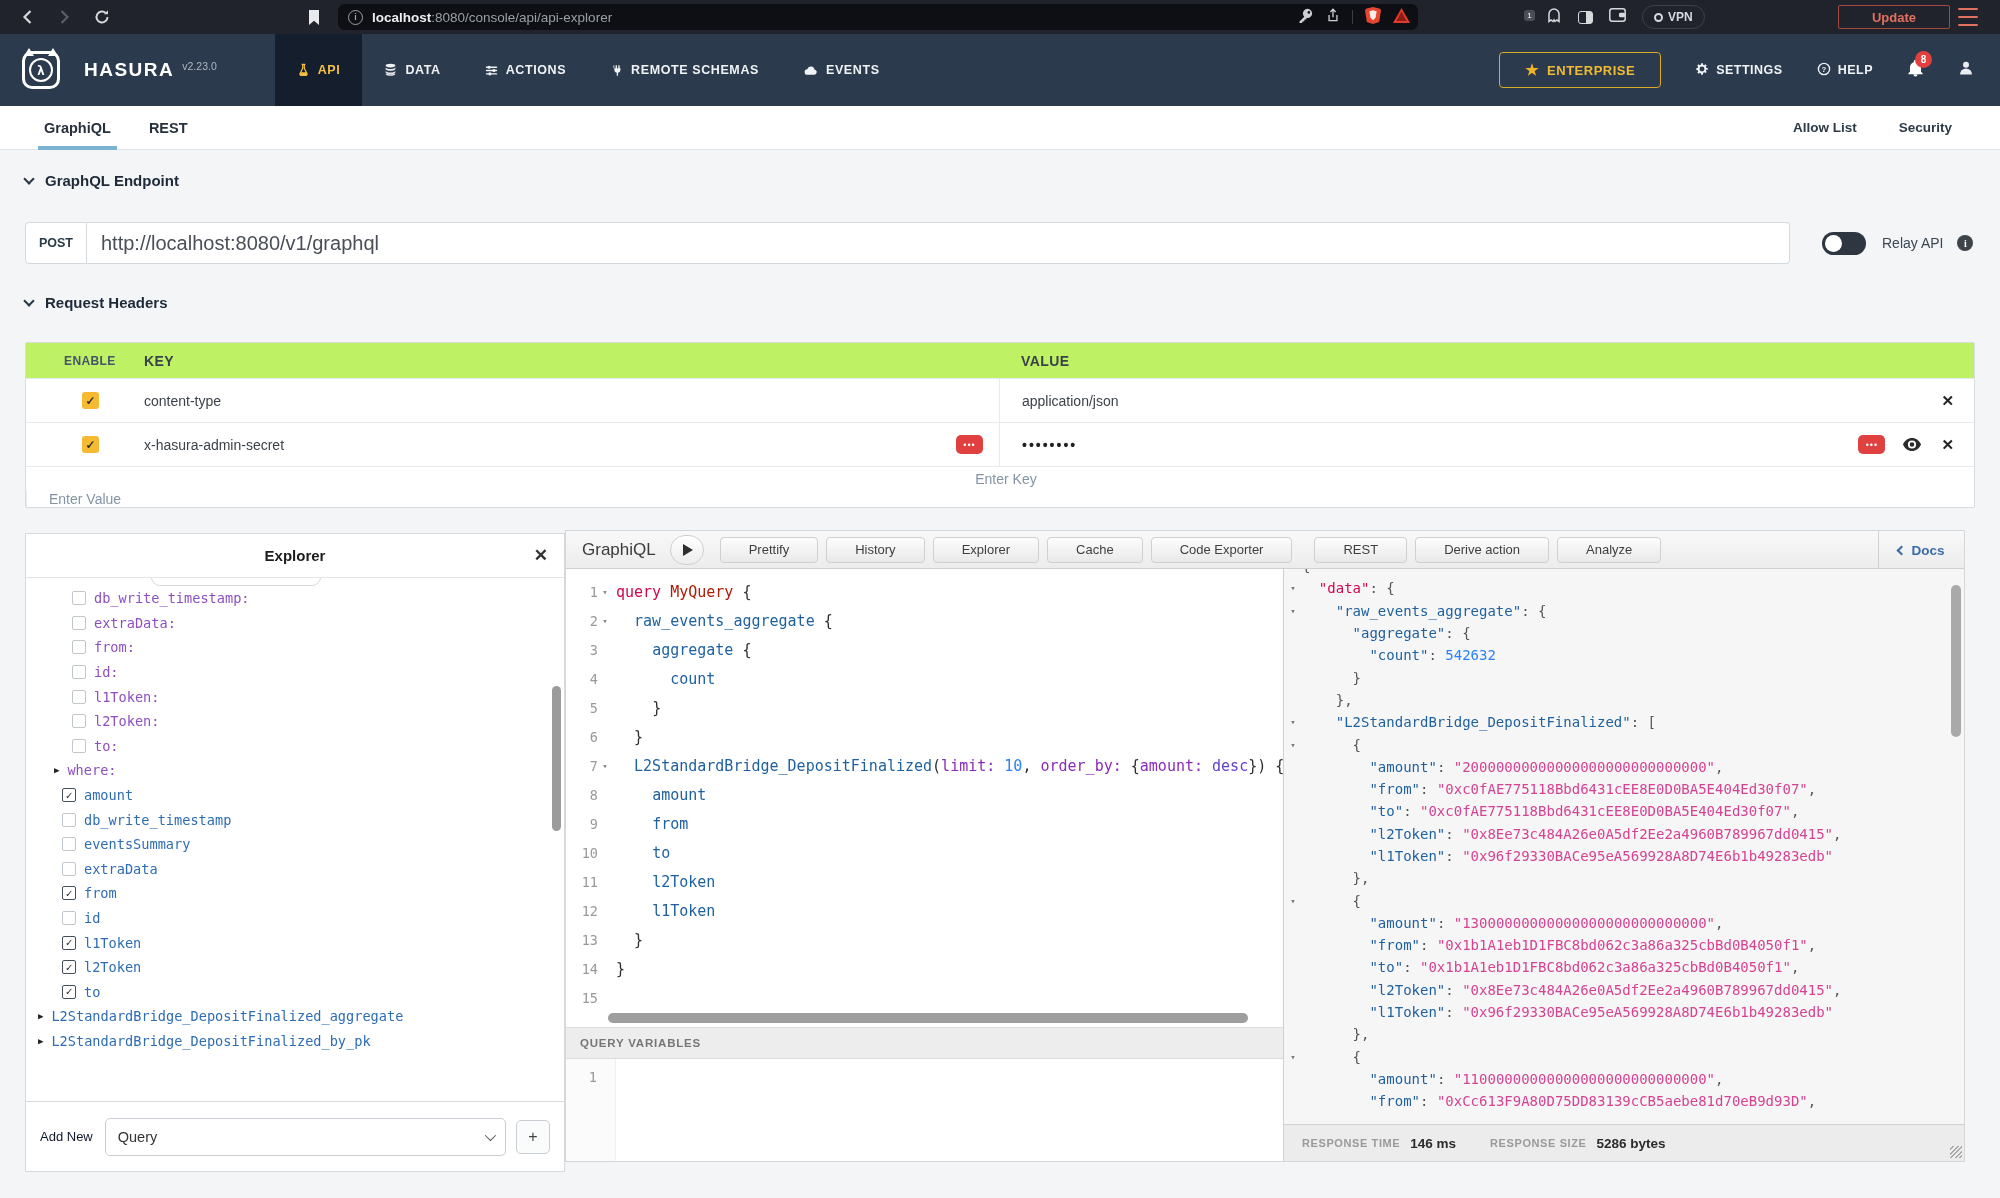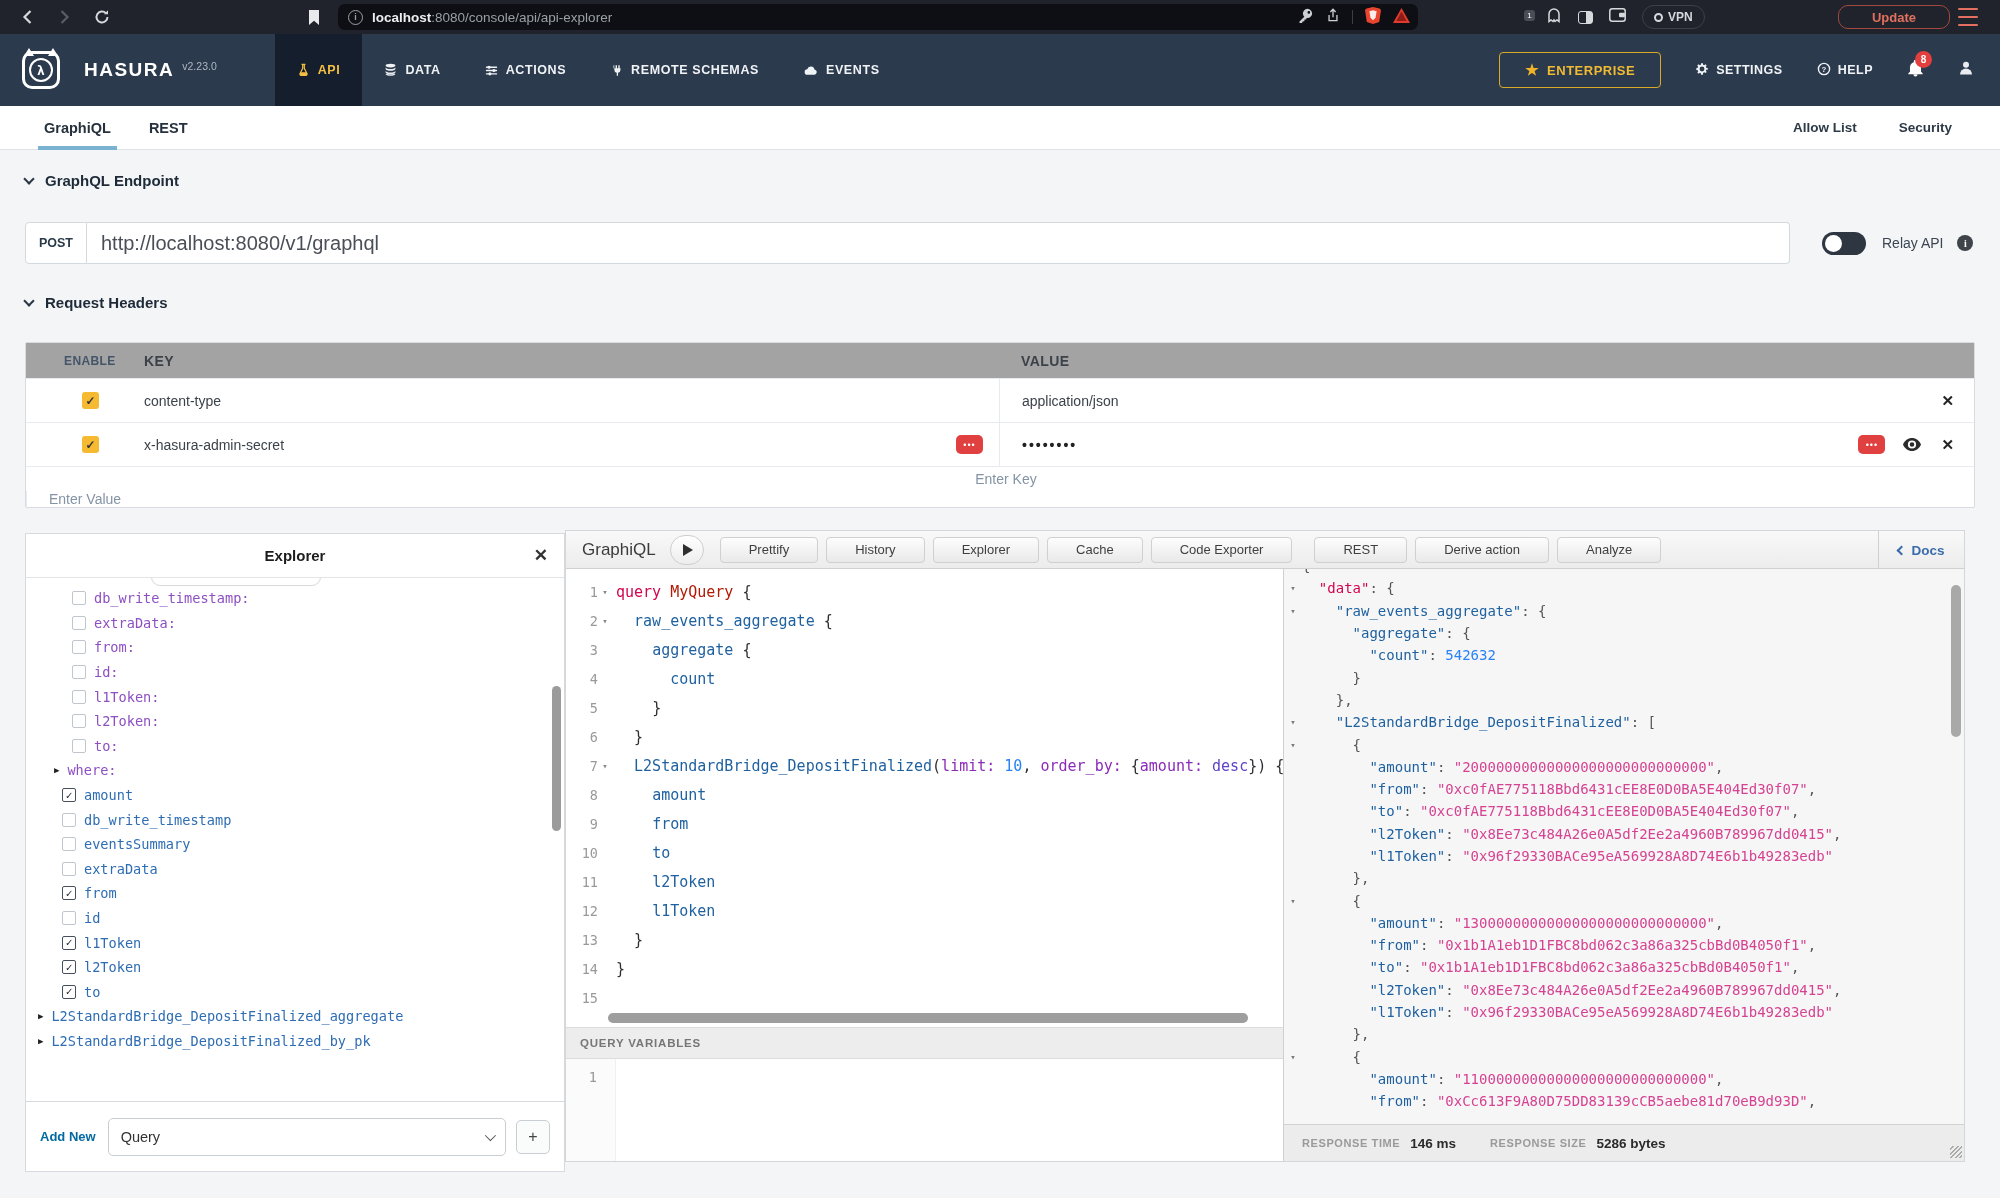--- a/index.html
+++ b/index.html
@@ -15,21 +15,21 @@
   .url-text b { color:#eceeef; font-weight:bold; }
   .url-right { position:absolute; right:8px; top:0; height:26px; display:flex; align-items:center; gap:12px; }
   .url-div { width:1px; height:14px; background:#3a3e46; }
   .ext-zone { position:absolute; left:1530px; top:0; height:34px; display:flex; align-items:center; gap:16px; }
   .ext-note { position:relative; width:16px; height:16px; background:#f7c744; border-radius:3px; }
   .ext-badge { position:absolute; right:-5px; bottom:-4px; min-width:11px; height:11px; background:#4a4d55; color:#fff; font-size:8px; border-radius:3px; display:flex; align-items:center; justify-content:center; padding:0 2px; }
   .ext-panel { width:15px; height:13px; border:1.6px solid #d7d9dd; border-radius:3px; position:relative; }
   .ext-panel::after { content:""; position:absolute; right:0; top:0; width:6px; height:100%; background:#d7d9dd; }
   .vpn-pill { height:24px; border:1.4px solid #3c404a; border-radius:13px; display:flex; align-items:center; gap:5px; padding:0 11px; color:#d6d9de; font-size:12px; font-weight:bold; }
   .vpn-dot { width:9px; height:9px; border-radius:50%; border:2px solid #d6d9de; }
-  .update-btn { position:absolute; left:1838px; top:5px; width:112px; height:24px; border:1.5px solid #a2493f; border-radius:10px; color:#e2705e; font-size:13px; font-weight:bold; display:flex; align-items:center; justify-content:center; }
+  .update-btn { position:absolute; left:1838px; top:5px; width:112px; height:24px; border:1.5px solid #a2493f; border-radius:2px; color:#e2705e; font-size:13px; font-weight:bold; display:flex; align-items:center; justify-content:center; }
   .menu-btn { position:absolute; left:1958px; top:8px; width:20px; height:18px; display:flex; flex-direction:column; justify-content:space-between; }
   .menu-btn i { display:block; height:2.4px; background:#e2705e; border-radius:2px; }
 
   
   .hasura-nav { position:absolute; left:0; top:34px; width:2000px; height:72px; background:#2c3a4d; display:flex; align-items:center; }
   .logo-box { position:relative; width:38px; height:38px; border:3px solid #fff; border-radius:10px; margin-left:22px; display:flex; align-items:center; justify-content:center; flex:0 0 auto; }
   .logo-circle { width:24px; height:24px; border:2.4px solid #fff; border-radius:50%; color:#fff; font-size:13px; font-weight:bold; display:flex; align-items:center; justify-content:center; font-family:"DejaVu Sans Mono",monospace; }
   .logo-box::before,.logo-box::after { content:""; position:absolute; top:-6px; width:0; height:0; border-left:5px solid transparent; border-right:5px solid transparent; border-bottom:8px solid #fff; }
   .logo-box::before { left:-1px; } .logo-box::after { right:-1px; }
   .brand { color:#fff; font-size:19px; font-weight:bold; letter-spacing:1.5px; margin-left:24px; }
@@ -64,21 +64,21 @@
   .ep-input { width:1703px; height:42px; background:#fff; border:1px solid #d4d9de; border-left:none; border-radius:0 4px 4px 0; display:flex; align-items:center; padding-left:14px; font-size:20px; color:#4a4f57; }
   .toggle { width:44px; height:23px; border-radius:12px; background:#2e3642; position:relative; margin-left:32px; cursor:pointer; }
   .toggle-knob { position:absolute; left:3px; top:3px; width:17px; height:17px; border-radius:50%; background:#fff; }
   .relay-label { margin-left:16px; font-size:14px; color:#3c4653; }
   .info-dot { width:16px; height:16px; border-radius:50%; background:#3f444b; color:#fff; font-size:10px; font-weight:bold; display:flex; align-items:center; justify-content:center; margin-left:14px; font-family:"Liberation Serif",serif; }
 
   
   .htable { position:absolute; left:25px; top:342px; width:1950px; background:#fff; border:1px solid #d8dce1; border-radius:2px; }
   .hrow { display:flex; align-items:center; border-bottom:1px solid #e7eaee; min-height:44px; }
   .hrow:last-child { border-bottom:none;flex-direction:column; }
-  .hhead { background:#a3a3a3; min-height:36px; font-size:12px; font-weight:bold; color:#44556a; letter-spacing:.4px; }
+  .hhead { background:#bef264; min-height:36px; font-size:12px; font-weight:bold; color:#44556a; letter-spacing:.4px; }
   .c-enable { width:90px; padding-left:38px; display:flex; align-items:center; }
   .hhead .c-enable { padding-left:38px; }
   .c-key { flex:1; display:flex; align-items:center; padding-left:28px; font-size:14px; color:#3b4249; padding-right:16px; }
   .c-value { width:975px; display:flex; align-items:center; padding-left:22px; padding-right:20px; font-size:14px; color:#3b4249; border-left:1px solid #e7eaee; align-self:stretch; }
   .hhead .c-value { border-left:none; }
   .c-key .spacer,.c-value .spacer { flex:1; }
   .ycb { width:17px; height:17px; background:#f5b932; border-radius:3px; color:#343434; font-size:12px; font-weight:bold; display:flex; align-items:center; justify-content:center; margin-left:18px; cursor:pointer; }
   .placeholder { color:#8494a5; }
   .redpill { width:27px; height:19px; background:#e04040; border-radius:5px; position:relative; cursor:pointer; flex:0 0 auto; }
   .redpill::after { content:"•••"; position:absolute; inset:0; color:#fff; font-size:9px; display:flex; align-items:center; justify-content:center; letter-spacing:1px; }
@@ -96,21 +96,21 @@
   .ex-arg { padding-left:46px; color:#8d4fc2; }
   .ex-where { padding-left:28px; color:#8d4fc2; }
   .ex-field { padding-left:36px; color:#2e6db4; }
   .ex-node { padding-left:12px; color:#2e6db4; }
   .cb { width:14px; height:14px; border:1.5px solid #c0c6cd; border-radius:2px; background:#fff; margin-right:8px; flex:0 0 auto; position:relative; }
   .cb.checked { border-color:#46505c; }
   .cb.checked::after { content:"✓"; position:absolute; inset:0; display:flex; align-items:center; justify-content:center; font-size:11px; color:#22272e; font-weight:bold; }
   .tri { color:#222; font-size:9px; margin-right:8px; }
   .ex-scroll { position:absolute; right:3px; top:108px; width:9px; height:145px; background:#9b9b9b; border-radius:5px; }
   .addnew-bar { position:absolute; left:25px; top:1102px; width:540px; height:70px; background:#fff; border:1px solid #d6d9dd; border-top:none; display:flex; align-items:center; padding:0 14px; }
-  .addnew-label { font-size:13px; font-weight:bold; color:#0369a1; margin-right:12px;text-align:right; }
+  .addnew-label { font-size:13px; font-weight:normal; color:#0f172a; margin-right:12px;text-align:right; }
   .addnew-select { flex:1; height:38px; border:1px solid #c9ced4; border-radius:5px; background:#fff; display:flex; align-items:center; padding:0 12px; font-size:14.5px; color:#333; cursor:pointer; }
   .sel-chev { margin-left:auto; width:8px; height:8px; border-right:1.8px solid #555; border-bottom:1.8px solid #555; transform:rotate(45deg) translateY(-2px); }
   .plus-btn { width:34px; height:34px; margin-left:10px; border:1px solid #c9ced4; border-radius:5px; background:#fafbfb; font-size:16px; color:#444; display:flex; align-items:center; justify-content:center; cursor:pointer; }
 
   
   .gql-panel { position:absolute; left:565px; top:530px; width:1400px; height:632px; background:#fff; border:1px solid #d4d7da; }
   .gql-toolbar { position:absolute; left:0; right:0; top:0; height:38px; background:linear-gradient(#f9f9f9,#ececec); border-bottom:1px solid #d0d0d0; display:flex; align-items:center; padding-left:16px; }
   .gql-title { font-size:17px; color:#3b3b3b; margin-right:14px; }
   .play-btn { width:34px; height:30px; border:1px solid #cfcfcf; border-radius:16px; background:linear-gradient(#fff,#ededed); display:flex; align-items:center; justify-content:center; margin-right:16px; cursor:pointer; }
   .play-tri { width:0; height:0; border-top:6px solid transparent; border-bottom:6px solid transparent; border-left:10px solid #2f2f2f; margin-left:2px; }

